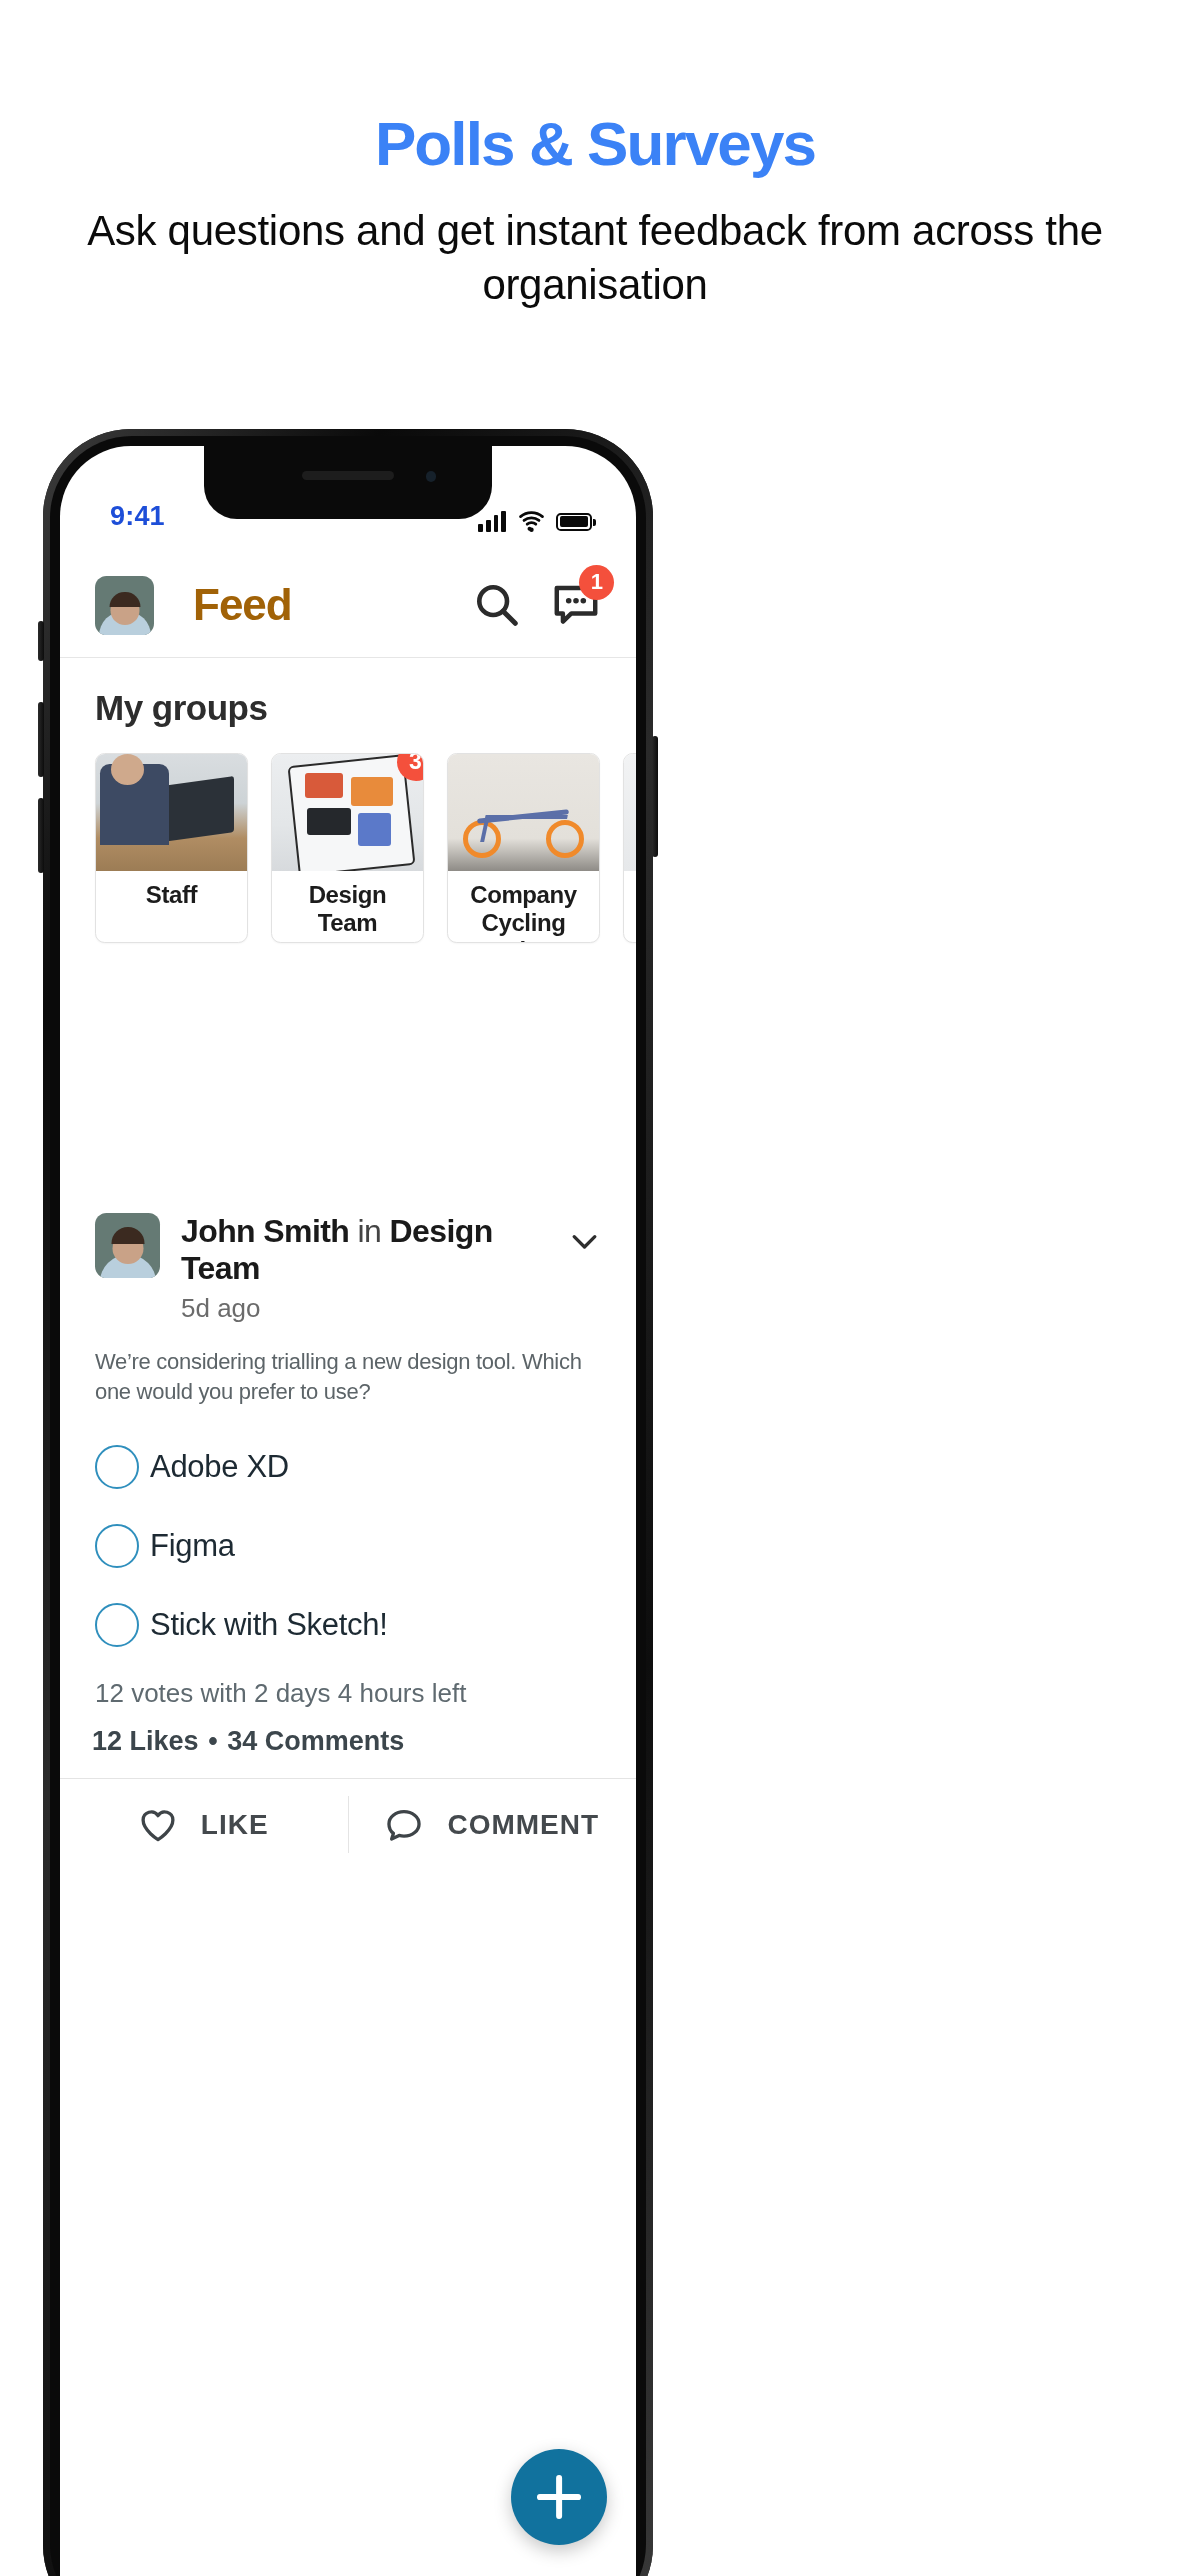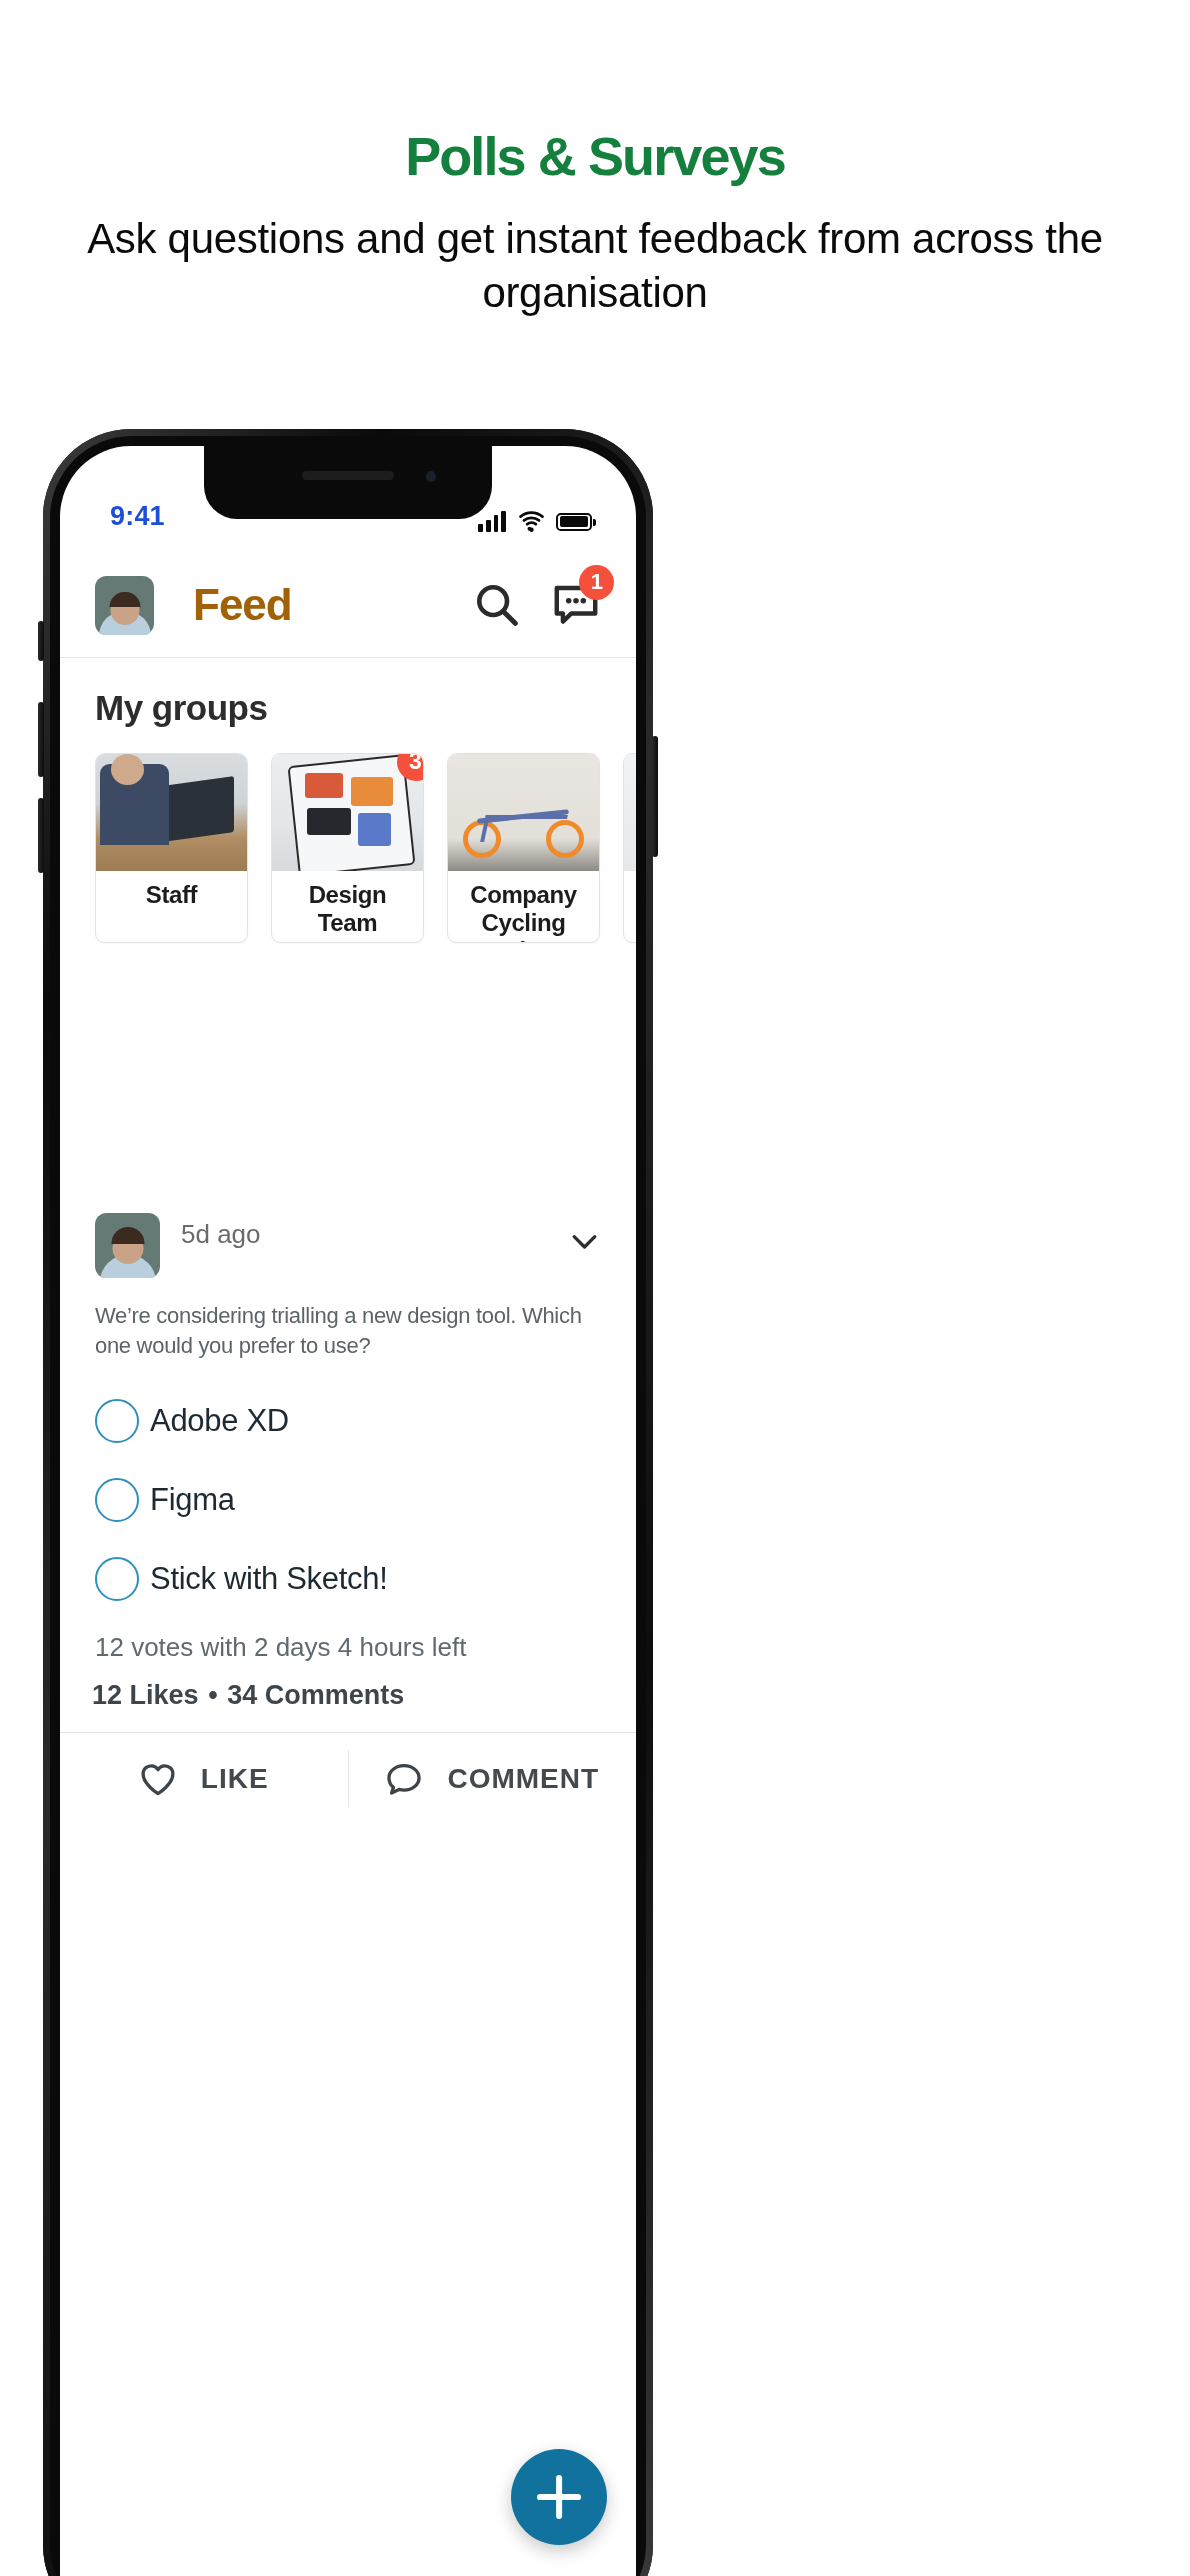--- a/index.html
+++ b/index.html
@@ -7,22 +7,22 @@
     width: 1190px; height: 2576px;
     background: #ffffff;
     font-family: "Liberation Sans", sans-serif;
     overflow: hidden;
   }
   .page { position: relative; width: 1190px; height: 2576px; background:#fff; }
 
   
   .promo { position:absolute; left:0; right:0; top:113px; text-align:center; padding:0 58px; }
   .promo-title {
-    font-size: 54px; font-weight: 800; letter-spacing:-1.9px;
-    color:#15803d; line-height: 1.0; margin-top: 16px;
+    font-size: 62px; font-weight: 800; letter-spacing:-1.9px;
+    color:#3b82f6; line-height: 1.0;
   }
   .promo-sub {
     margin-top: 29px;
     font-size: 42px; font-weight: 400; line-height: 1.28;
     color: #0b0b0b; letter-spacing:-0.3px;
   }
 
   
   .phone {
     position:absolute; left:43px; top:429px;
@@ -325,20 +325,23 @@
       </div>
 
       <div class="post">
         <div class="post-head">
           <div class="post-av">
             <div class="body"></div>
               <div class="face"></div>
               <div class="hair"></div>
           </div>
           <div class="post-meta">
+            <div class="post-author">
+              <span>John Smith</span><span class="in"> in </span><span>Design Team</span>
+            </div>
             <div class="post-time">5d ago</div>
           </div>
           <div class="chev">
             <svg width="33" height="33" viewBox="0 0 24 24">
               <path d="M4.5 8.5L12 16l7.5-7.5" fill="none" stroke="#2e2e2e" stroke-width="2.4" stroke-linecap="round" stroke-linejoin="round"></path>
             </svg>
           </div>
         </div>
 
         <div class="post-text">We’re considering trialling a new design tool. Which one would you prefer to use?</div>

